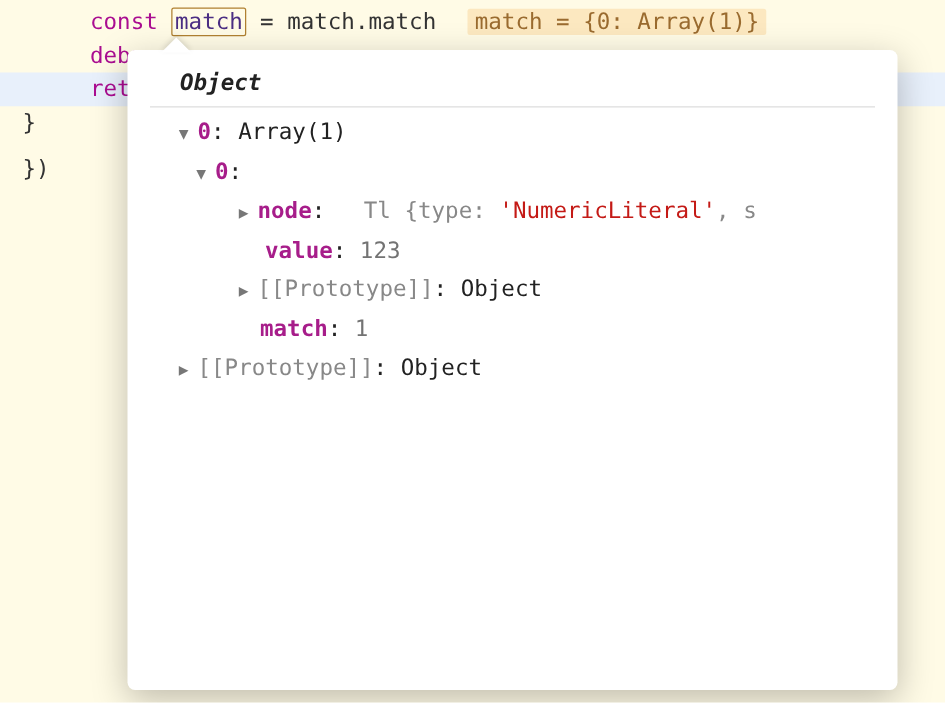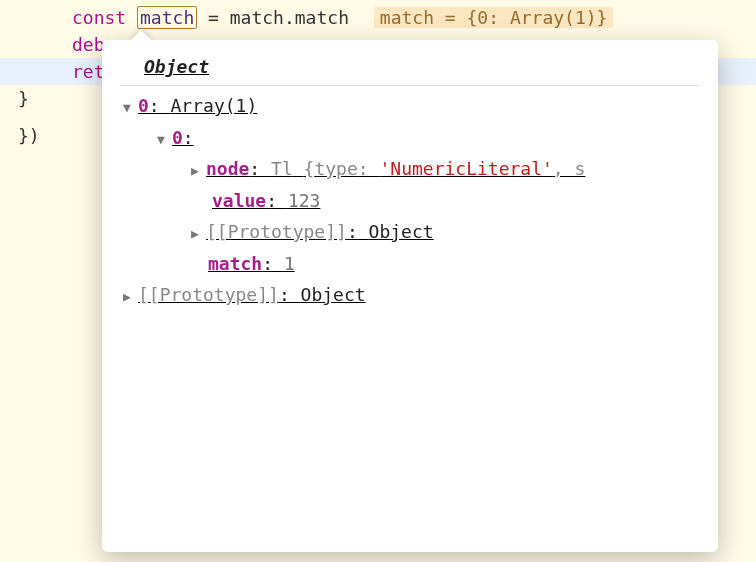--- a/index.html
+++ b/index.html
@@ -56,53 +56,52 @@
       top: 40px;
       left: 102px;
       width: 616px;
       height: 512px;
       background: #fff;
       border-radius: 6px;
       box-shadow: 0 8px 28px rgba(0,0,0,0.25);
       padding: 14px 18px;
       z-index: 10;
       overflow: hidden;
-      text-decoration: underline;
     }
     .tooltip-title {
       font-style: italic;
       font-weight: bold;
       color: #222;
       padding: 2px 0 8px 24px;
       border-bottom: 1px solid #ddd;
       margin-bottom: 4px;
     }
     .tree {
       line-height: 1.75;
       white-space: nowrap;
     }
     .row { display: block; }
-    .indent-1 { padding-left: 0px; }
+    .indent-1 { padding-left: 0px; margin-left: 20px; }
     .indent-2 { padding-left: 34px; }
     .indent-3 { padding-left: 68px; }
     .indent-3b { padding-left: 92px; }
     .arrow {
       display: inline-block;
       width: 14px;
       color: #777;
       font-size: 13px;
       text-align: center;
       margin-right: 4px;
     }
     .key-purple { color: #a71d8a; font-weight: bold; }
     .key-gray { color: #888; }
     .val-str { color: #c41a16; }
     .val-num { color: #737373; }
     .val-obj { color: #222; }
-    .val-preview { color: #888; }
+    .val-preview { color: #888; margin-left: 20px; }
     .colon { color: #222; }
   </style>
 </head>
 <body>
 
 <div class="code-area">
   <div class="code-line">
     <span class="tok-keyword">const</span>
     <span> </span>
     <span class="boxed-var">match</span>

